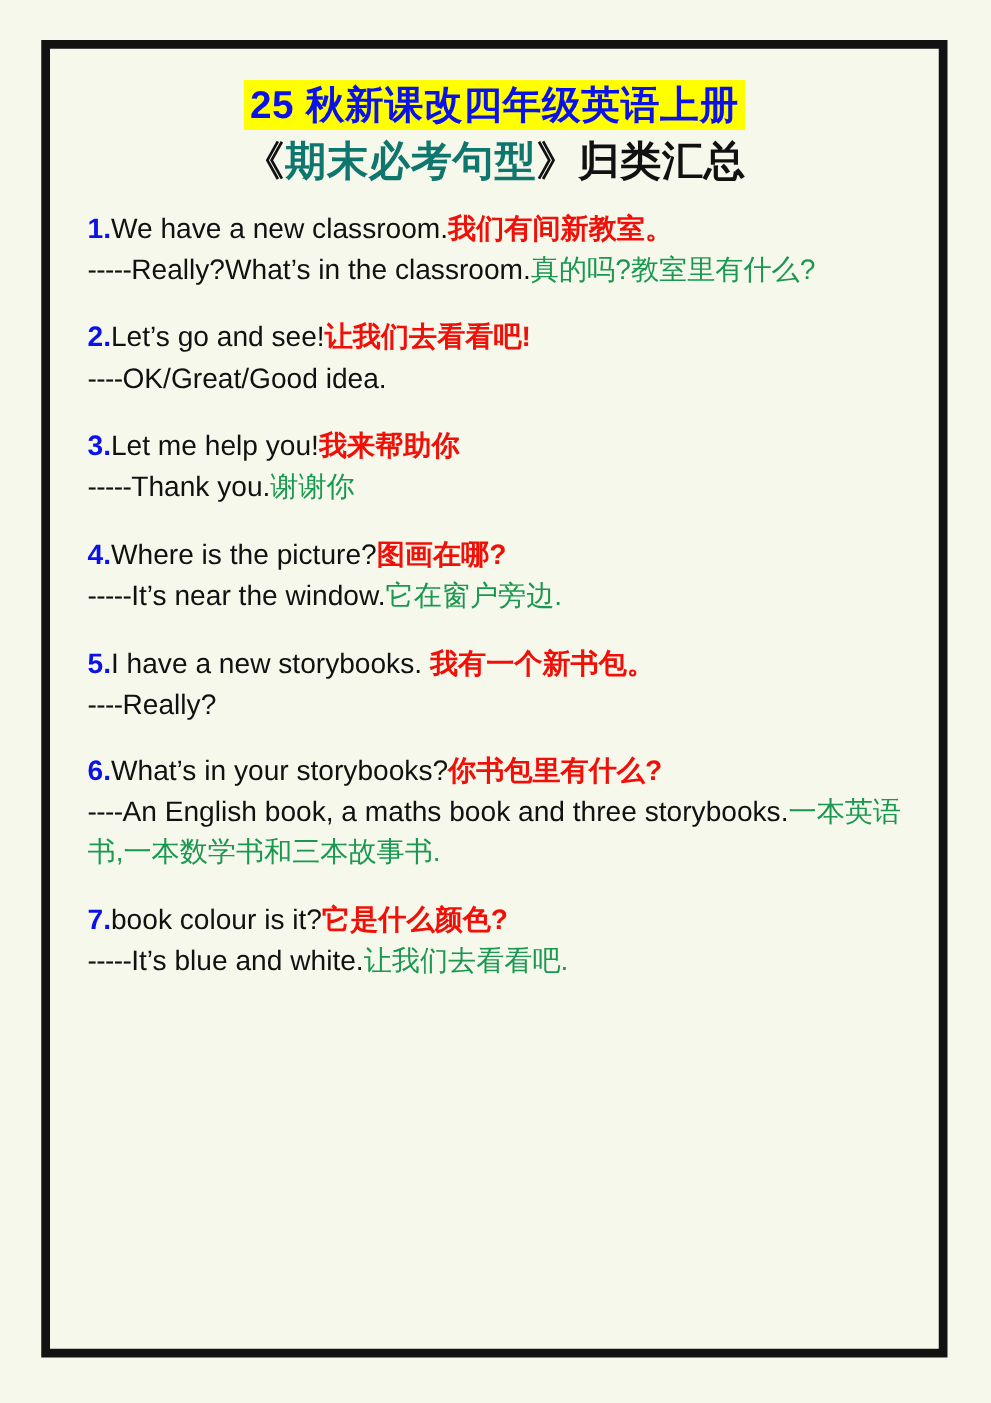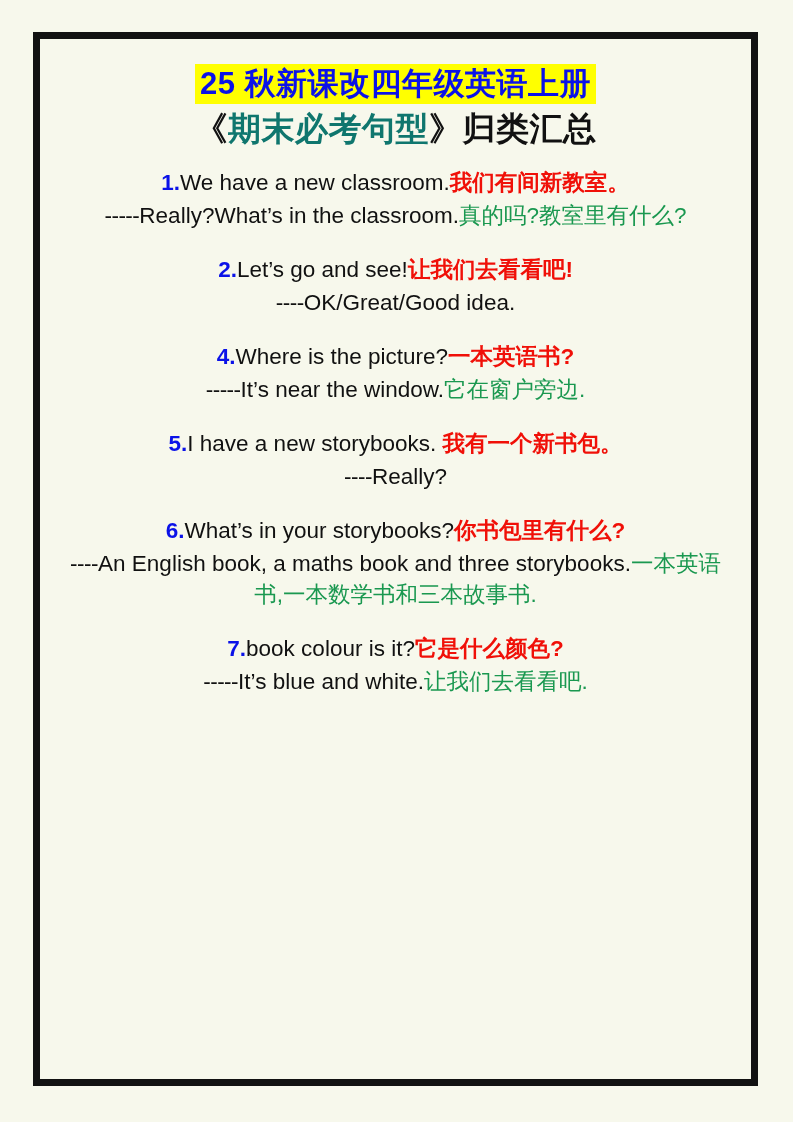--- a/index.html
+++ b/index.html
@@ -83,21 +83,20 @@
   }
   .item:last-child {
     margin-bottom: 0;
   }
   .line {
     font-size: 22.5px;
     line-height: 1.42;
     color: #111111;
     font-weight: 500;
     word-break: break-word;
-    text-align: center;
   }
   .q-line {
     margin-bottom: 1px;
   }
   .num {
     color: #0b12e8;
     font-weight: bold;
   }
   .en {
     color: #111111;
@@ -132,23 +131,27 @@
         <div class="item">
           <div class="line q-line"><span class="num">1.</span><span class="en">We have a new classroom.</span><span class="zh-red">我们有间新教室。</span></div>
           <div class="line a-line"><span class="dash">-----</span><span class="en">Really?What’s in the classroom.</span><span class="zh-green">真的吗?教室里有什么?</span></div>
         </div>
 
         <div class="item">
           <div class="line q-line"><span class="num">2.</span><span class="en">Let’s go and see!</span><span class="zh-red">让我们去看看吧!</span></div>
           <div class="line a-line"><span class="dash">----</span><span class="en">OK/Great/Good idea.</span><span class="zh-green"></span></div>
         </div>
 
+        <div class="item">
+          <div class="line q-line"><span class="num">3.</span><span class="en">Let me help you!</span><span class="zh-red">我来帮助你</span></div>
+          <div class="line a-line"><span class="dash">-----</span><span class="en">Thank you.</span><span class="zh-green">谢谢你</span></div>
+        </div>
 
         <div class="item">
-          <div class="line q-line"><span class="num">4.</span><span class="en">Where is the picture?</span><span class="zh-red">一本英语书?</span></div>
+          <div class="line q-line"><span class="num">4.</span><span class="en">Where is the picture?</span><span class="zh-red">图画在哪?</span></div>
           <div class="line a-line"><span class="dash">-----</span><span class="en">It’s near the window.</span><span class="zh-green">它在窗户旁边.</span></div>
         </div>
 
         <div class="item">
           <div class="line q-line"><span class="num">5.</span><span class="en">I have a new storybooks. </span><span class="zh-red">我有一个新书包。</span></div>
           <div class="line a-line"><span class="dash">----</span><span class="en">Really?</span><span class="zh-green"></span></div>
         </div>
 
         <div class="item">
           <div class="line q-line"><span class="num">6.</span><span class="en">What’s in your storybooks?</span><span class="zh-red">你书包里有什么?</span></div>

